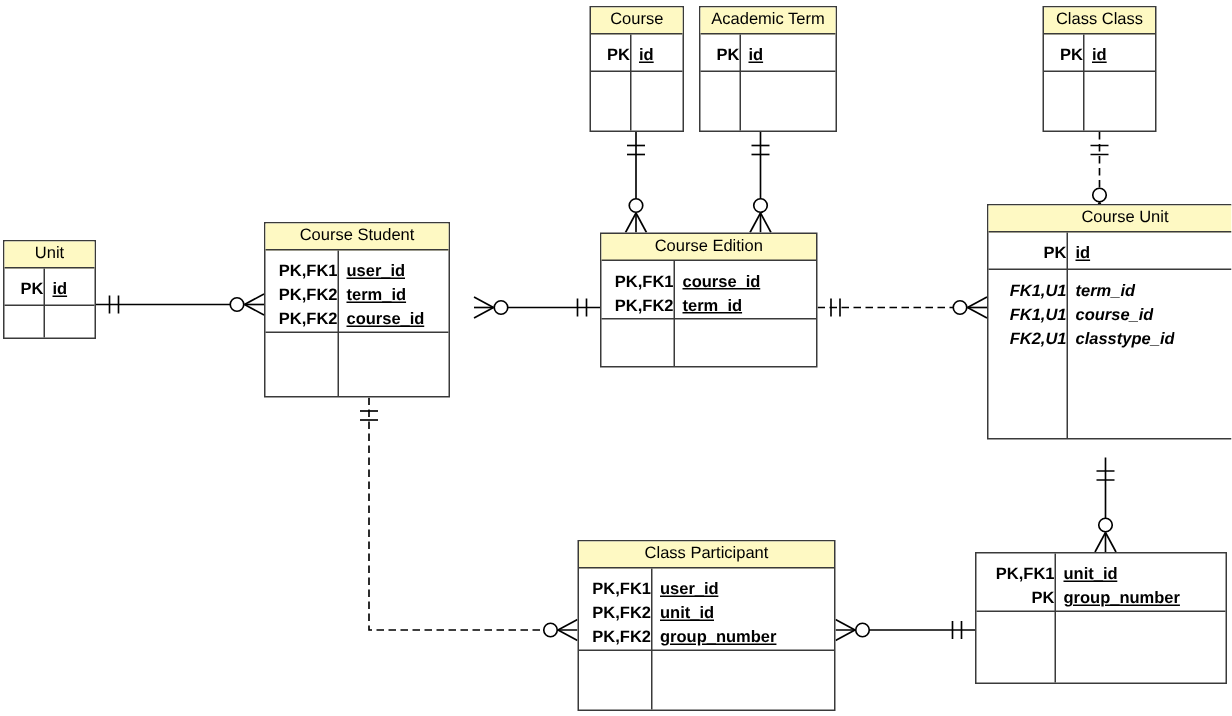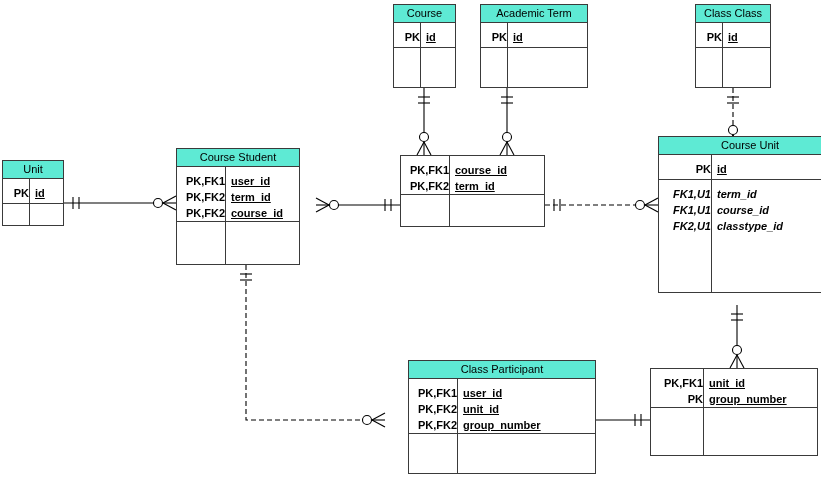--- a/index.html
+++ b/index.html
@@ -17,21 +17,21 @@
 
   .er-table {
     position: absolute;
     border: 1px solid #3a3a3a;
     background: #ffffff;
   }
   .t-header {
     height: 18px;
     line-height: 17px;
     text-align: center;
-    background: #5eead4;
+    background: #fef9c3;
     border-bottom: 1px solid #3a3a3a;
     font-size: 11px;
     color: #000000;
     white-space: nowrap;
     overflow: hidden;
   }
   .t-body { position: relative; }
   .t-vline {
     position: absolute;
     top: 0; bottom: 0;
@@ -201,35 +201,36 @@
           <div class="t-row">
             <span class="t-keys" style="width: 26px;">PK</span>
             <span class="t-field u">id</span>
           </div>
         </div>
         <div class="t-sep"></div>
         <div class="t-section" style="height: 39px;"></div>
         <div class="t-vline" style="left: 26px;"></div>
       </div>
     </div>
-    <div class="er-table" style="left: 480px; top: 4px; width: 108px;">
+    <div class="er-table" style="left: 466px; top: 4px; width: 92px;">
       <div class="t-header">Academic Term</div>
       <div class="t-body">
         <div class="t-section" style="height: 24px;">
           <div class="t-row">
             <span class="t-keys" style="width: 26px;">PK</span>
             <span class="t-field u">id</span>
           </div>
         </div>
         <div class="t-sep"></div>
         <div class="t-section" style="height: 39px;"></div>
         <div class="t-vline" style="left: 26px;"></div>
       </div>
     </div>
     <div class="er-table" style="left: 400px; top: 155px; width: 145px;">
+      <div class="t-header">Course Edition</div>
       <div class="t-body">
         <div class="t-section" style="height: 38px;">
           <div class="t-row">
             <span class="t-keys" style="width: 48px;">PK,FK1</span>
             <span class="t-field u">course_id</span>
           </div>
           <div class="t-row">
             <span class="t-keys" style="width: 48px;">PK,FK2</span>
             <span class="t-field u">term_id</span>
           </div>
@@ -273,21 +274,21 @@
             <span class="t-field">course_id</span>
           </div>
           <div class="t-row">
             <span class="t-keys" style="width: 52px;">FK2,U1</span>
             <span class="t-field">classtype_id</span>
           </div>
         </div>
         <div class="t-vline" style="left: 52px;"></div>
       </div>
     </div>
-    <div class="er-table" style="left: 408px; top: 360px; width: 188px;">
+    <div class="er-table" style="left: 385px; top: 360px; width: 172px;">
       <div class="t-header">Class Participant</div>
       <div class="t-body">
         <div class="t-section" style="height: 54px;">
           <div class="t-row">
             <span class="t-keys" style="width: 48px;">PK,FK1</span>
             <span class="t-field u">user_id</span>
           </div>
           <div class="t-row">
             <span class="t-keys" style="width: 48px;">PK,FK2</span>
             <span class="t-field u">unit_id</span>

